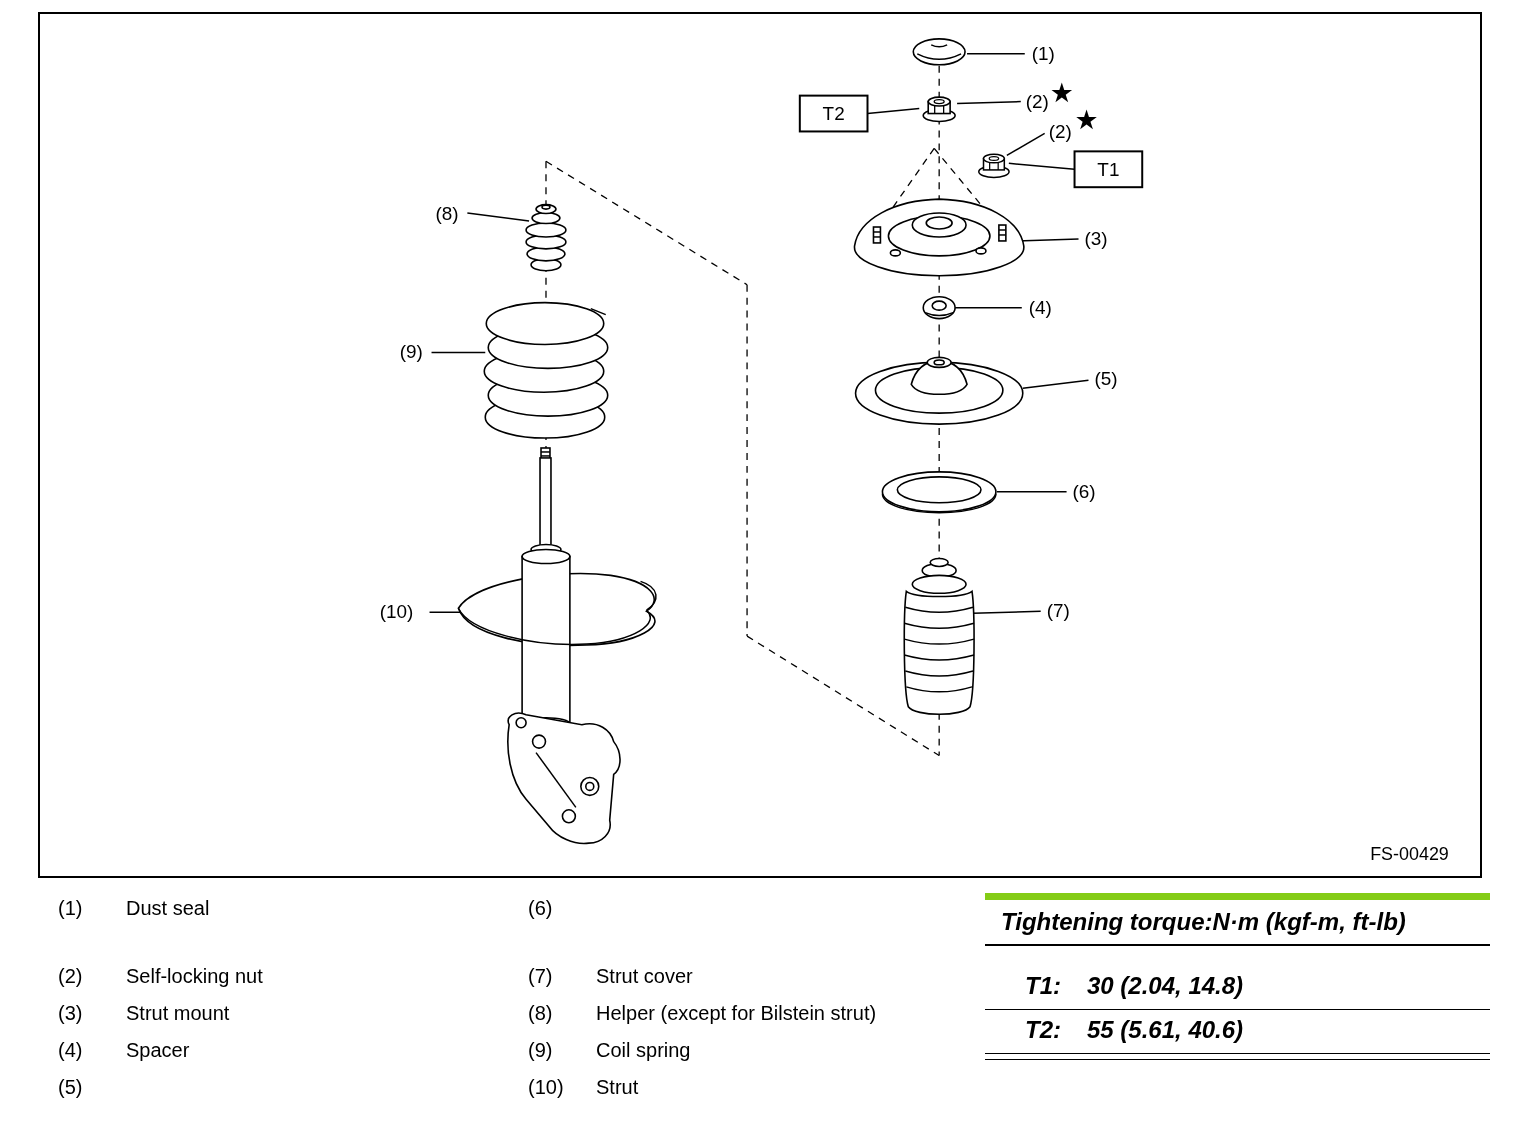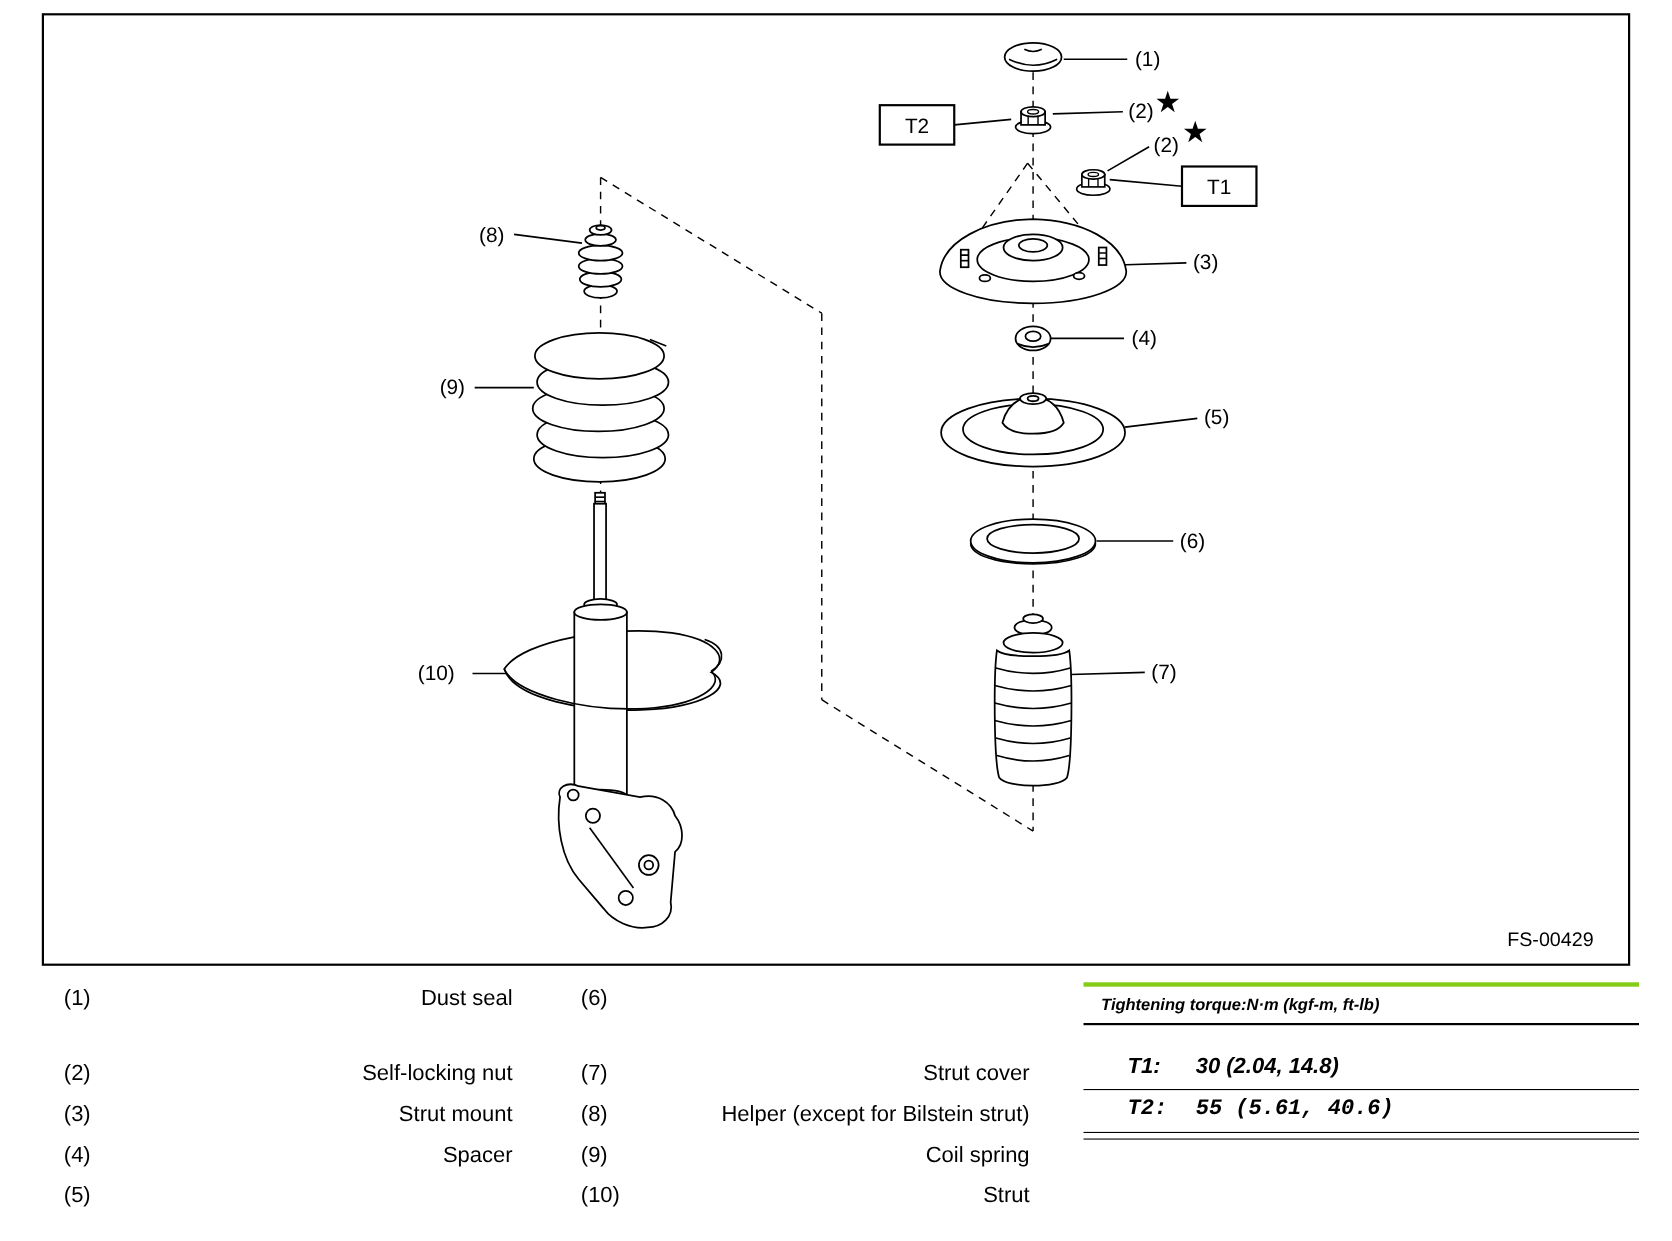--- a/index.html
+++ b/index.html
@@ -27,32 +27,32 @@
   svg .tboxlabel { font-size:19px; }
   svg .figcode { font-size:18px; }
 
   .legend-col { position:absolute; top:895px; }
   .col1 { left:58px;  width:450px; }
   .col2 { left:528px; width:450px; }
   .legend-row { display:flex; align-items:flex-start; font-size:20px; line-height:1.3; }
   .row-tall { height:68px; }
   .row-std  { height:37px; }
   .legend-num   { flex:0 0 68px; }
-  .legend-label { width:340px;text-align:right; }
+  .legend-label { width:340px; }
 
   .torque { position:absolute; left:985px; top:893px; width:505px; }
   .torque-title {
-    border-top:4px solid #84cc16; border-bottom:2px solid #000;
+    border-top:7px solid #84cc16; border-bottom:2px solid #000;
     padding:8px 4px 8px 16px;
-    font-size:15px; font-weight:bold; font-style:italic;
+    font-size:24px; font-weight:bold; font-style:italic;
   }
   .trows { margin-top:20px; }
-  .trow { display:flex; padding:6px 0 9px 40px; font-size:20px; font-weight:bold; font-style:italic; }
+  .trow { display:flex; padding:6px 0 9px 40px; font-size:24px; font-weight:bold; font-style:italic; }
   .trow-mid  { border-bottom:1px solid #000; }
-  .trow-last { border-bottom:1px solid #000;font-family:Liberation Mono, monospace; }
+  .trow-last { border-bottom:1px solid #000; }
   .tid { flex:0 0 62px; }
   .dbl-line { height:6px; border-bottom:1px solid #000; }
 </style>
 </head>
 <body>
 
 <div class="page">
 
   <div class="frame">
     <svg viewBox="0 0 1444 866">

